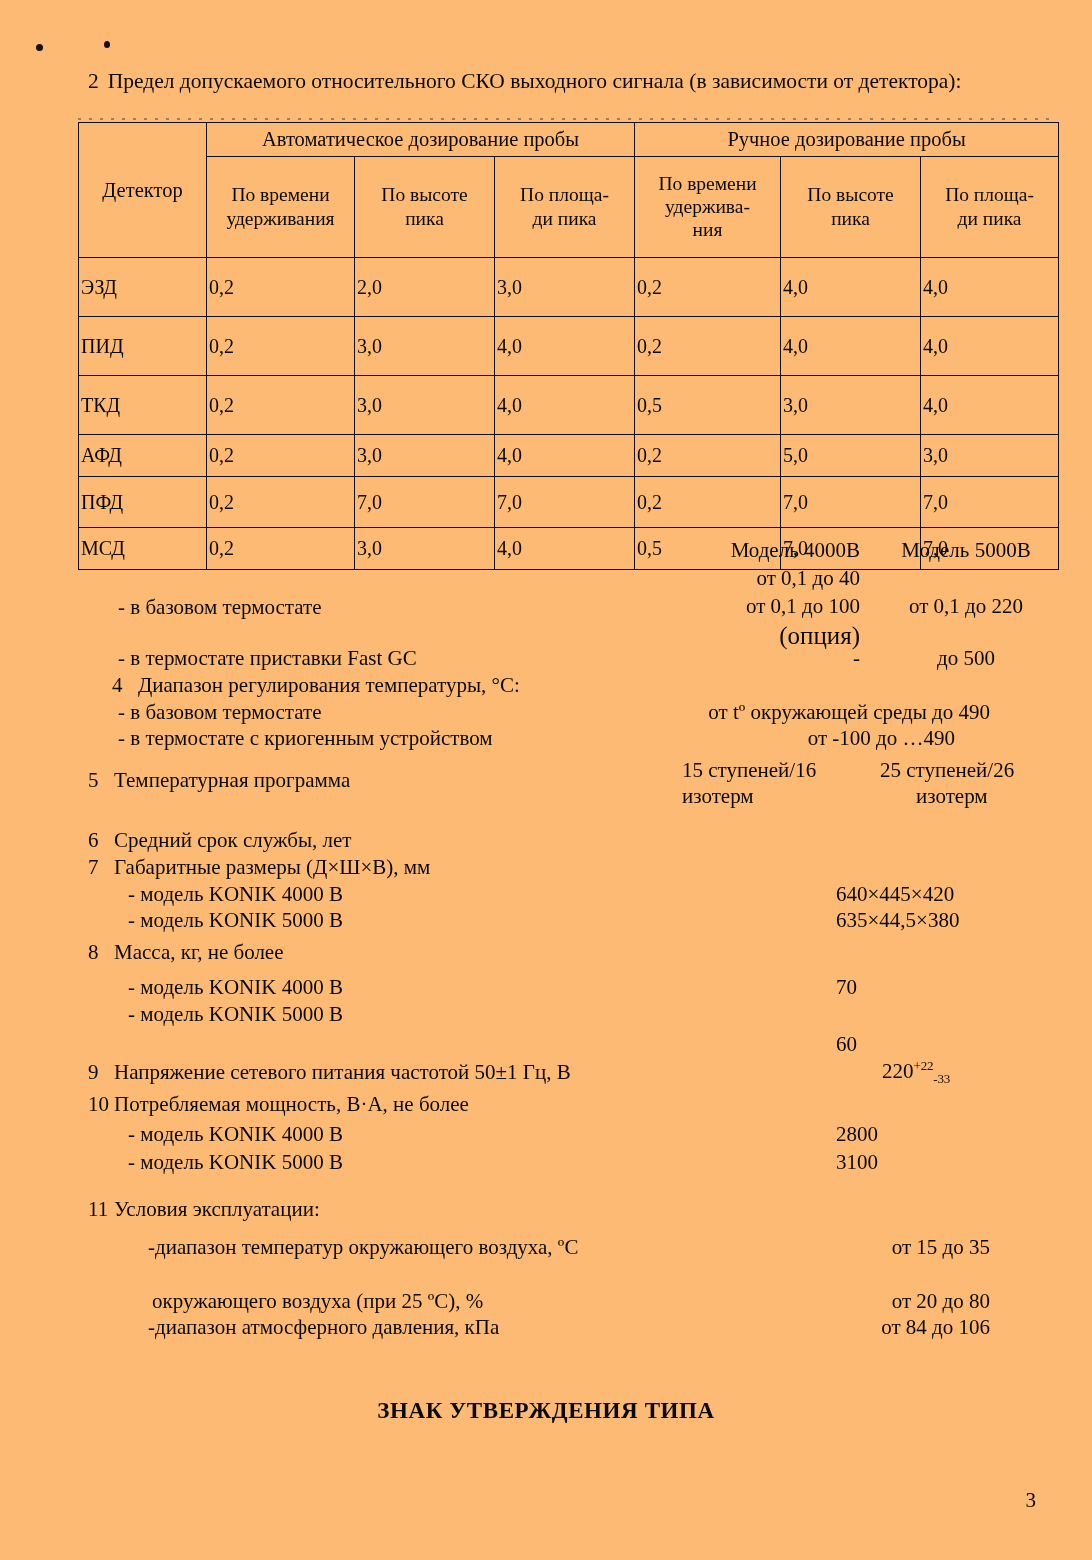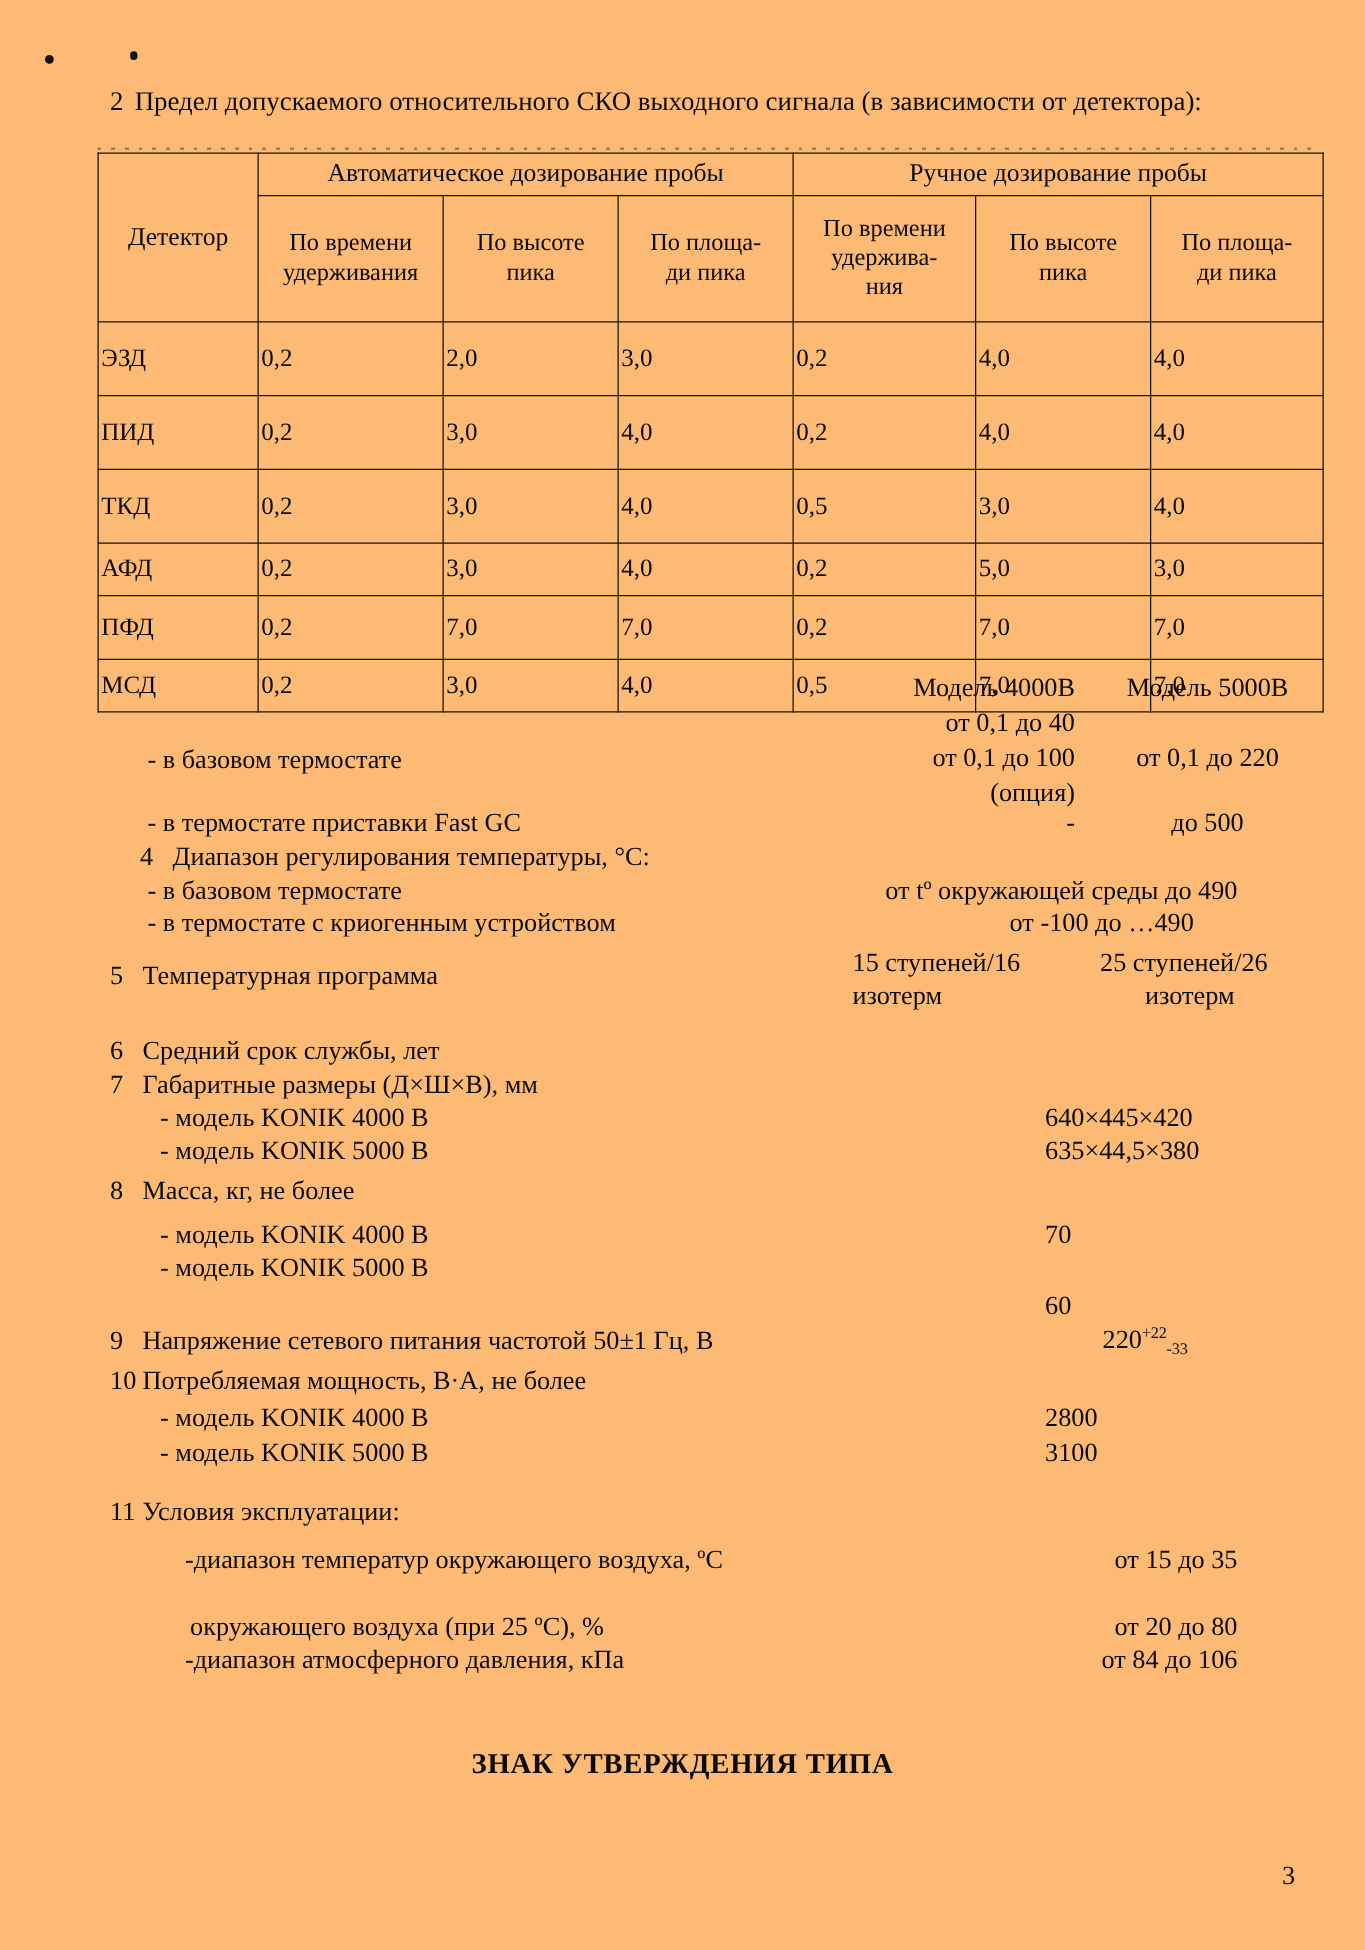--- a/index.html
+++ b/index.html
@@ -275,21 +275,21 @@
   <div class="spec-list">
 
     <div class="val-a" style="left:660px; top:538px; width:200px; font-size:21px;">Модель 4000В</div>
     <div class="val-b" style="left:866px; top:538px; width:200px; font-size:21px;">Модель 5000В</div>
 
     <div class="val-a" style="left:660px; top:566px; width:200px; font-size:21px;">от 0,1 до 40</div>
 
     <div class="label" style="left:118px; top:595px; font-size:21px;">- в базовом термостате</div>
     <div class="val-a" style="left:660px; top:594px; width:200px; font-size:21px;">от 0,1 до 100</div>
     <div class="val-b" style="left:866px; top:594px; width:200px; font-size:21px;">от 0,1 до 220</div>
-    <div class="val-a" style="left:660px; top:622px; width:200px; font-size:21px;">(опция)</div>
+    <div class="val-a" style="left:660px; top:622px; width:200px; font-size:25px;">(опция)</div>
 
     <div class="label" style="left:118px; top:646px; font-size:21px;">- в термостате приставки Fast  GC</div>
     <div class="val-a" style="left:660px; top:646px; width:200px; font-size:21px;">-</div>
     <div class="val-b" style="left:866px; top:646px; width:200px; font-size:21px;">до 500</div>
 
     <div class="label" style="left:88px; top:673px; font-size:21px;margin-left:24px;">
       <span class="num-col">4</span><span>Диапазон регулирования температуры, °С:</span>
     </div>
     <div class="label" style="left:118px; top:700px; font-size:21px;">- в базовом термостате</div>
     <div class="val-wide" style="left:600px; top:700px; width:390px; font-size:21px;">от tº окружающей среды  до  490</div>

